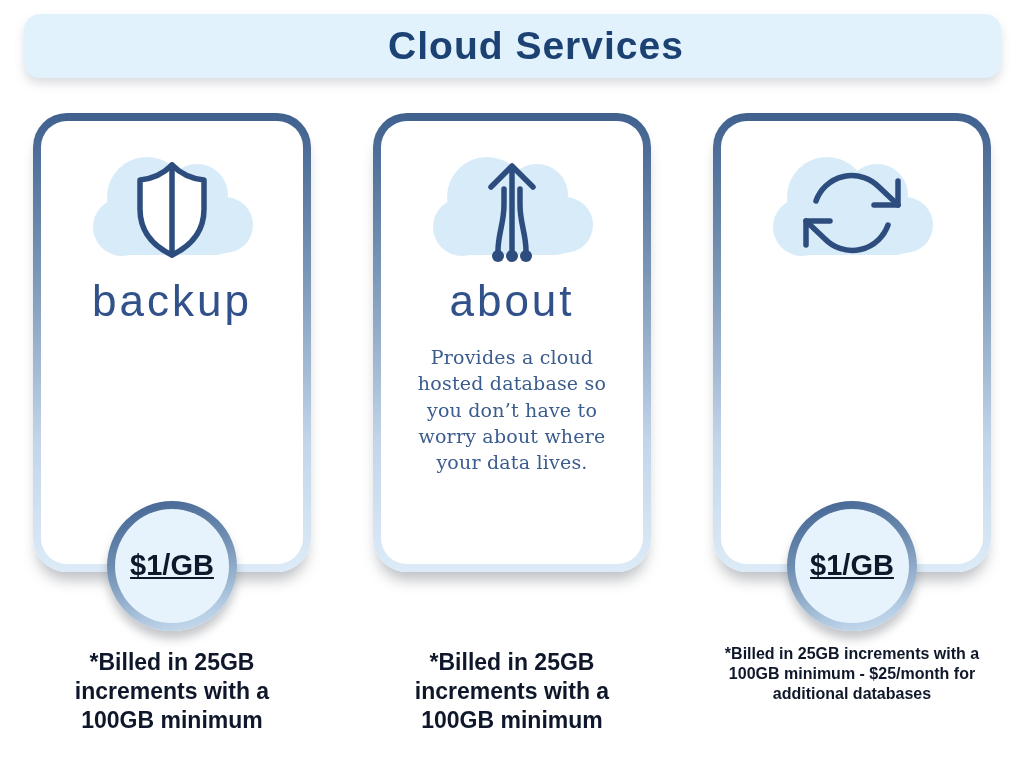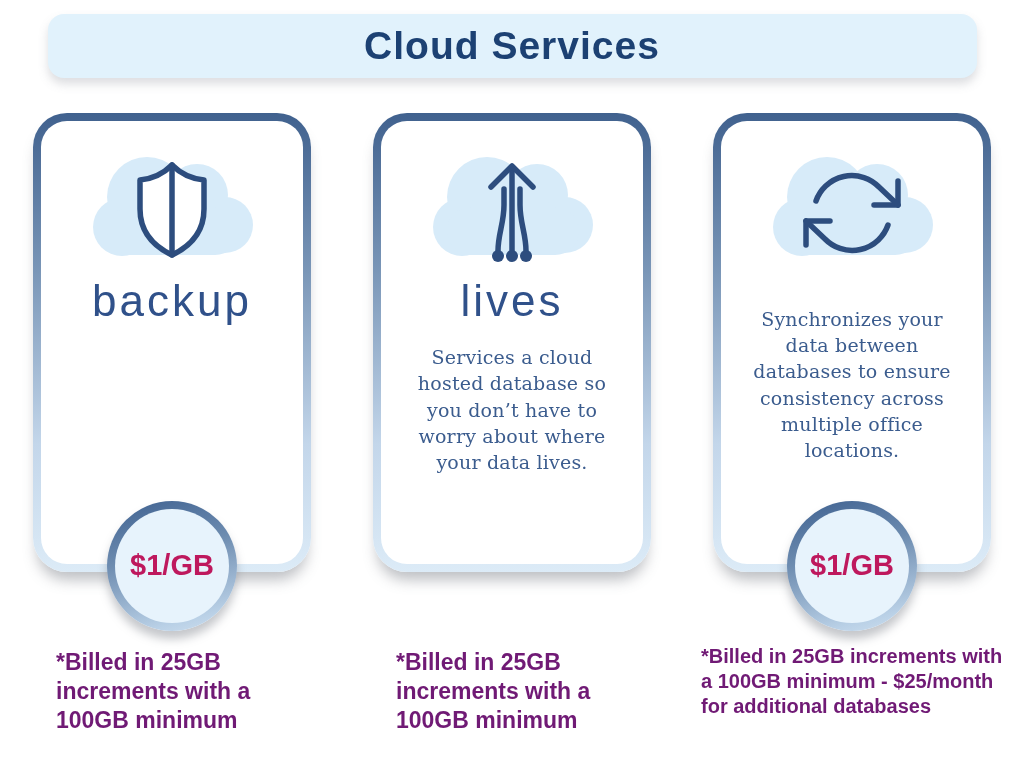--- a/index.html
+++ b/index.html
@@ -5,20 +5,21 @@
   html,body{margin:0;padding:0;}
   body{
     width:1024px;height:768px;background:#ffffff;overflow:hidden;
     font-family:"Liberation Sans",sans-serif;position:relative;
   }
   
   .header{
     width:929px;height:64px;margin:14px auto 0;background:#e1f2fc;
     border-radius:16px;display:flex;align-items:center;justify-content:center;
     box-shadow:0 6px 10px rgba(120,125,135,.25);
+    padding-left:48px;
   }
   .header h1{
     margin:0;font-size:39px;font-weight:bold;color:#1c4173;letter-spacing:1px;
   }
   
   .row{
     position:absolute;top:113px;left:33px;width:958px;
     display:flex;justify-content:space-between;
   }
   .column{position:relative;width:278px;}
@@ -50,30 +51,30 @@
     width:130px;height:130px;border-radius:50%;
     background:linear-gradient(165deg,#3f6190 0%,#6d8cb0 40%,#b9d0e6 85%,#cfe0f0 100%);
     padding:8px;box-sizing:border-box;
     box-shadow:0 8px 10px rgba(110,115,125,.4);
   }
   .price-circle-inner{
     width:100%;height:100%;border-radius:50%;background:#e7f3fc;
     display:flex;flex-direction:column;align-items:center;justify-content:center;
   }
   .price-line{
-    font-size:29px;font-weight:bold;color:#be185d;line-height:1.02;text-align:center;
+    font-size:29px;font-weight:bold;color:#0f172a;line-height:1.02;text-align:center;text-decoration:underline;
   }
   .price-line:empty{display:none;}
   
   .footnote{
-    margin-top:76px;text-align:left;color:#701a75;font-weight:bold;
+    margin-top:76px;text-align:center;color:#0f172a;font-weight:bold;
     font-size:23px;line-height:1.26;width:232px;margin-left:auto;margin-right:auto;
   }
   .column:nth-child(3) .footnote{
-    font-size:20px;width:302px;margin-left:-12px;margin-right:-12px;margin-top:72px;
+    font-size:16px;width:302px;margin-left:-12px;margin-right:-12px;margin-top:72px;
   }
   
   .icon-svg{display:block;}
   .cloud-fill{fill:#d7ebf9;}
   .glyph-stroke{stroke:#2d4d7e;fill:none;stroke-width:5.5;stroke-linecap:round;stroke-linejoin:round;}
   .glyph-fill{fill:#2d4d7e;}
 </style>
 </head>
 <body>
 
@@ -129,22 +130,22 @@
               <path d="M91 116 C91 99 97 88 97 70 L97 54"></path>
               <path d="M119 116 C119 99 113 88 113 70 L113 54"></path>
             </g>
             <g class="glyph-fill">
               <circle cx="91" cy="121" r="6"></circle>
               <circle cx="105" cy="121" r="6"></circle>
               <circle cx="119" cy="121" r="6"></circle>
             </g>
           </svg>
         </span>
-        <div class="card-title">lives</div>
-        <div class="card-desc">Services a cloud hosted database so you don’t have to worry about where your data lives.</div>
+        <div class="card-title">about</div>
+        <div class="card-desc">Provides a cloud hosted database so you don’t have to worry about where your data lives.</div>
       </div>
     </div>
     <div class="footnote">*Billed in 25GB increments with a 100GB minimum</div>
   </div>
 
   <div class="column">
     <div class="card">
       <div class="card-inner">
         <span class="icon-wrap">
           <svg class="icon-svg" width="210" height="140" viewBox="0 0 210 140">
@@ -156,21 +157,20 @@
               <rect x="40" y="72" width="132" height="48" rx="24"></rect>
             </g>
             <g class="glyph-stroke">
               <path d="M151 46 L151 70 L127 70"></path>
               <path d="M69 66 A38 38 0 0 1 132 52 L151 70"></path>
               <path d="M59 110 L59 86 L83 86"></path>
               <path d="M141 90 A38 38 0 0 1 78 104 L59 86"></path>
             </g>
           </svg>
         </span>
-        <div class="card-desc">Synchronizes your data between databases to ensure consistency across multiple office locations.</div>
       </div>
     </div>
     <div class="price-circle">
       <div class="price-circle-inner">
         <span class="price-line">$1/GB</span>
 
       </div>
     </div>
     <div class="footnote">*Billed in 25GB increments with a 100GB minimum - $25/month for additional databases</div>
   </div>

